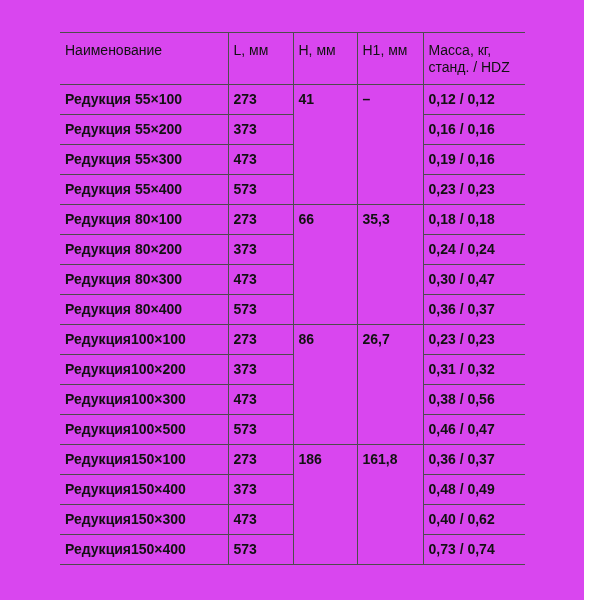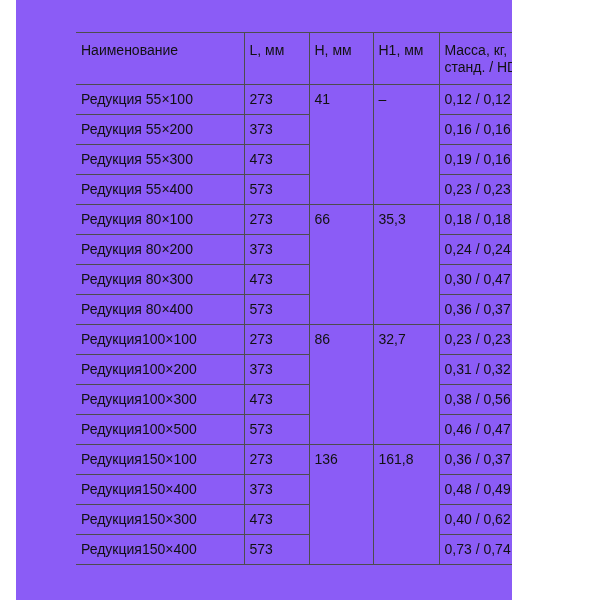--- a/index.html
+++ b/index.html
@@ -5,24 +5,23 @@
   :root { --border-color: #4d4d4d; --text-color: #111111; }
   html, body {
     margin: 0; padding: 0;
     width: 600px; height: 600px;
     background: #ffffff;
     font-family: "Liberation Sans", sans-serif;
     color: var(--text-color);
   }
   .canvas {
     position: relative;
-    width: 496px; height: 600px;
-    background: #8b5cf6;
+    width: 584px; height: 600px;
+    background: #d946ef;
     overflow: hidden;
-    margin-left: 16px;
   }
   table.spec-table {
     position: absolute;
     left: 60px; top: 32px;
     width: 465px;
     border-collapse: collapse;
     table-layout: fixed;
     border-top: 1px solid var(--border-color);
     font-size: 14px;
     line-height: 17px;
@@ -38,21 +37,21 @@
   th:not(:first-child), td:not(:first-child) {
     border-left: 1px solid var(--border-color);
   }
   thead tr { height: 52px; }
   th {
     vertical-align: top;
     padding-top: 9px;
     white-space: pre-line;
   }
   tbody tr { height: 30px; }
-  td { vertical-align: middle; }
+  td { vertical-align: middle; font-weight: bold; }
   td.merged {
     vertical-align: top;
     padding-top: 6px;
   }
 </style>
 </head>
 <body>
 
 <div class="canvas">
   <table class="spec-table">
@@ -115,42 +114,42 @@
         </tr>
         <tr>
           <td>Редукция 80×400</td>
           <td>573</td>
           <td>0,36 / 0,37</td>
         </tr>
         <tr>
           <td>Редукция100×100</td>
           <td>273</td>
           <td class="merged" rowspan="4">86</td>
-          <td class="merged" rowspan="4">32,7</td>
+          <td class="merged" rowspan="4">26,7</td>
           <td>0,23 / 0,23</td>
         </tr>
         <tr>
           <td>Редукция100×200</td>
           <td>373</td>
           <td>0,31 / 0,32</td>
         </tr>
         <tr>
           <td>Редукция100×300</td>
           <td>473</td>
           <td>0,38 / 0,56</td>
         </tr>
         <tr>
           <td>Редукция100×500</td>
           <td>573</td>
           <td>0,46 / 0,47</td>
         </tr>
         <tr>
           <td>Редукция150×100</td>
           <td>273</td>
-          <td class="merged" rowspan="4">136</td>
+          <td class="merged" rowspan="4">186</td>
           <td class="merged" rowspan="4">161,8</td>
           <td>0,36 / 0,37</td>
         </tr>
         <tr>
           <td>Редукция150×400</td>
           <td>373</td>
           <td>0,48 / 0,49</td>
         </tr>
         <tr>
           <td>Редукция150×300</td>

